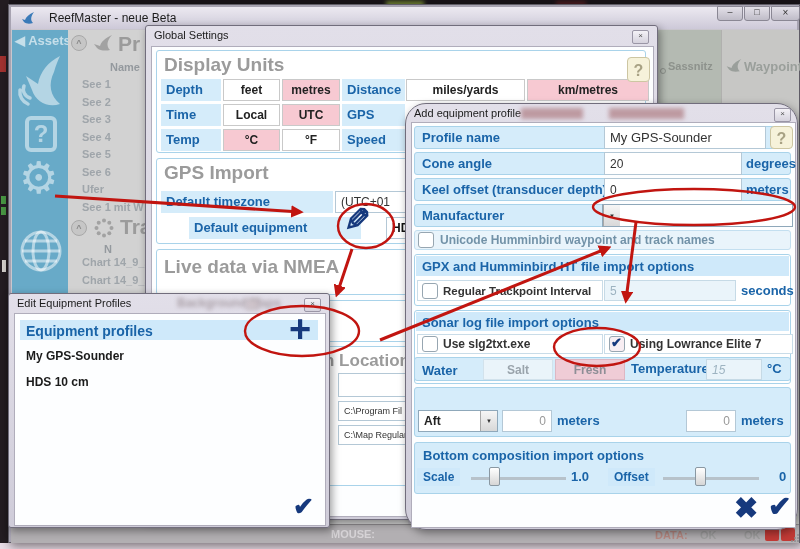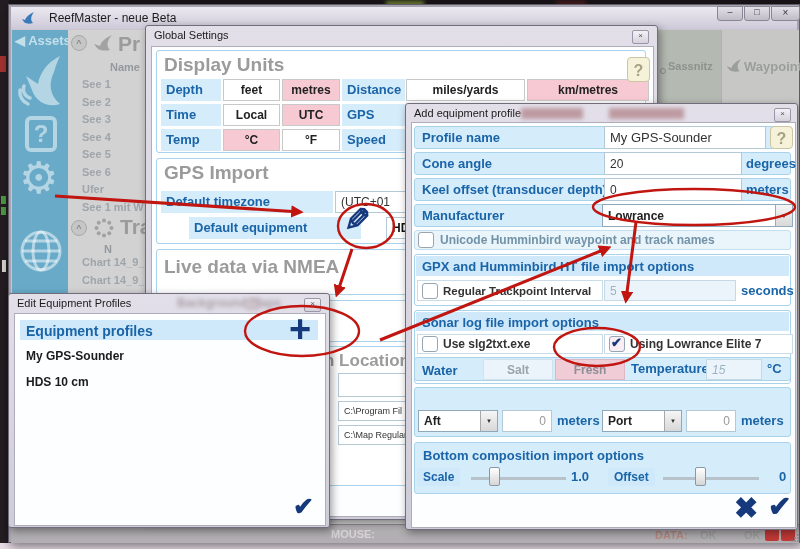--- a/index.html
+++ b/index.html
@@ -209,21 +209,21 @@
     <span class="abs blurpatch" style="left:237px;top:5px;width:13px;height:11px;background:#cfc4ca;border:1px solid #a79ca2;"></span>
     <span class="dlg-close" style="right:8px;">×</span>
     <div class="dlg-body" style="left:5px;top:19px;width:310px;height:211px;"></div>
     <div class="abs hdrbar" style="left:11px;top:26px;width:298px;height:20px;font-size:14px;"><span>Equipment profiles</span></div>
     <span class="abs bigbtn" style="left:280px;top:16px;font-size:38px;">+</span>
     <span class="abs" style="left:17px;top:55px;font-size:12px;font-weight:bold;color:#1b1b1b;">My GPS-Sounder</span>
     <span class="abs" style="left:17px;top:81px;font-size:12px;font-weight:bold;color:#1b1b1b;">HDS 10 cm</span>
     <span class="abs bigbtn" style="left:284px;top:200px;font-size:25px;">✔</span>
   </div>
 
-  <div class="abs dlg" style="left:405px;top:103px;width:393px;height:427px;z-index:30;">
+  <div class="abs dlg" style="left:405px;top:103px;width:393px;height:427px;z-index:30;border-radius:21px;">
     <span class="dlg-title">Add equipment profile</span>
     <span class="abs blurpatch" style="left:115px;top:4px;width:62px;height:11px;background:#b58a90;"></span>
     <span class="abs blurpatch" style="left:203px;top:4px;width:75px;height:11px;background:#b58a90;"></span>
     <span class="dlg-close" style="right:6px;">×</span>
     <div class="dlg-body" style="left:5px;top:18px;width:383px;height:404px;"></div>
 
     <div class="abs bluebox" style="left:8px;top:22px;width:377px;height:23px;"></div>
     <span class="abs lbl" style="left:11px;top:23px;background:none;">Profile name</span>
     <span class="abs input" style="left:198px;top:22px;width:162px;height:23px;font-size:13px;">My GPS-Sounder</span>
     <span class="abs" style="left:364px;top:22px;width:23px;height:23px;background:#f6f2da;border:1px solid #cdc6a2;border-radius:4px;text-align:center;line-height:23px;font-weight:bold;color:#a8a284;">?</span>
@@ -234,21 +234,20 @@
     <span class="abs unit" style="left:340px;top:52px;">degrees</span>
 
     <div class="abs bluebox" style="left:8px;top:74px;width:377px;height:23px;"></div>
     <span class="abs lbl" style="left:11px;top:75px;background:none;">Keel offset (transducer depth)</span>
     <span class="abs input" style="left:198px;top:74px;width:138px;height:23px;">0</span>
     <span class="abs unit" style="left:340px;top:78px;">meters</span>
 
     <div class="abs bluebox" style="left:8px;top:100px;width:377px;height:23px;"></div>
     <span class="abs lbl" style="left:11px;top:101px;background:none;">Manufacturer</span>
     <div class="abs dd" style="left:196px;top:100px;width:191px;height:23px;">
-      <span class="ddtxt">Lowrance</span>
       <span class="ddbtn">▼</span>
     </div>
 
     <div class="abs" style="left:8px;top:126px;width:377px;height:20px;background:#e9f4fb;border:1px solid #c3dff0;border-radius:3px;display:flex;align-items:center;gap:6px;padding:0 3px;">
       <span class="chk"></span>
       <span class="chklbl" style="color:#7292a8;">Unicode Humminbird waypoint and track names</span>
     </div>
 
     <div class="abs box" style="left:8px;top:150px;width:377px;height:52px;"></div>
     <div class="abs hdrbar" style="left:10px;top:152px;width:373px;height:20px;"><span>GPX and Humminbird HT file import options</span></div>
@@ -279,24 +278,20 @@
     <span class="abs input dis" style="left:300px;top:255px;width:56px;height:21px;font-style:italic;">15</span>
     <span class="abs unit" style="left:361px;top:257px;">°C</span>
 
     <div class="abs bluebox" style="left:8px;top:283px;width:377px;height:50px;"></div>
     <div class="abs dd" style="left:12px;top:306px;width:80px;height:22px;">
       <span class="ddtxt">Aft</span>
       <span class="ddbtn">▼</span>
     </div>
     <span class="abs input" style="left:96px;top:306px;width:50px;height:22px;color:#999;justify-content:flex-end;">0</span>
     <span class="abs unit" style="left:151px;top:309px;">meters</span>
-    <div class="abs dd" style="left:196px;top:306px;width:80px;height:22px;">
-      <span class="ddtxt">Port</span>
-      <span class="ddbtn">▼</span>
-    </div>
     <span class="abs input" style="left:280px;top:306px;width:50px;height:22px;color:#999;justify-content:flex-end;">0</span>
     <span class="abs unit" style="left:335px;top:309px;">meters</span>
 
     <div class="abs bluebox" style="left:8px;top:338px;width:377px;height:52px;"></div>
     <span class="abs lbl" style="left:12px;top:341px;background:none;">Bottom composition import options</span>
     <span class="abs lbl" style="left:11px;top:364px;background:#cfe9fa;font-size:12px;padding:2px 6px;">Scale</span>
     <div class="abs slider-track" style="left:65px;top:373px;width:95px;"></div>
     <div class="abs slider-handle" style="left:83px;top:363px;"></div>
     <span class="abs unit" style="left:165px;top:365px;">1.0</span>
     <span class="abs lbl" style="left:202px;top:364px;background:#cfe9fa;font-size:12px;padding:2px 6px;">Offset</span>

